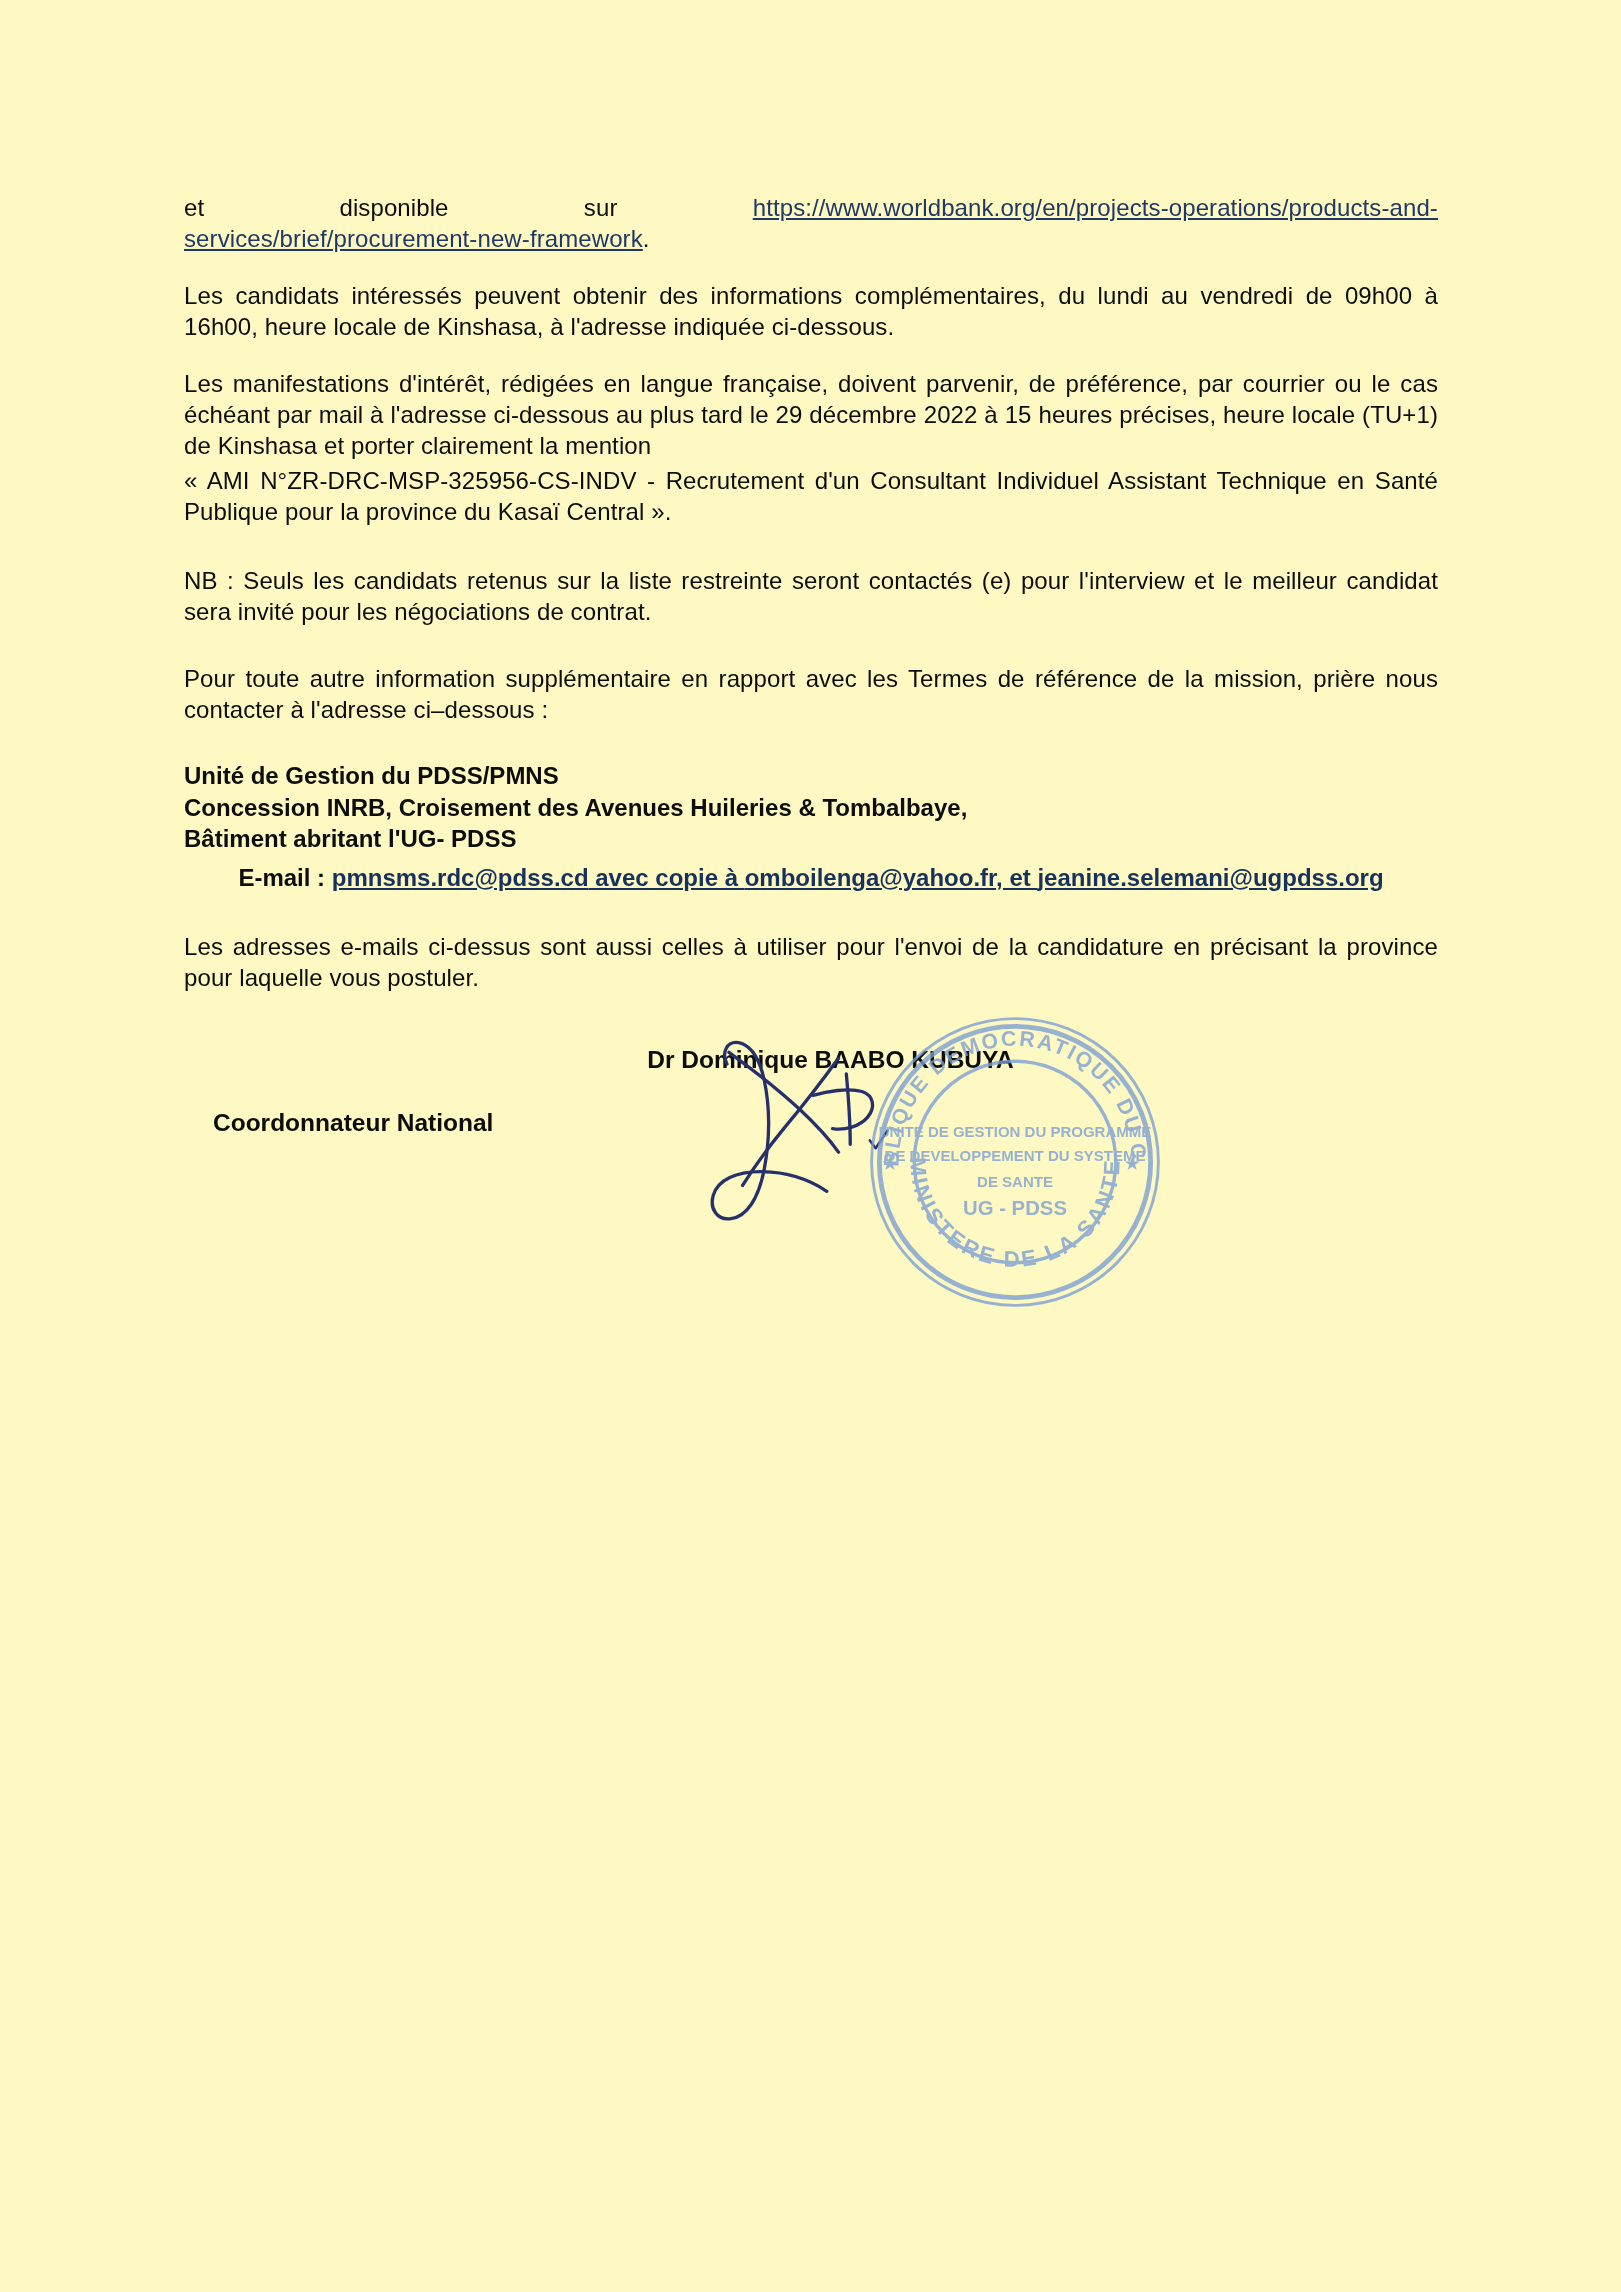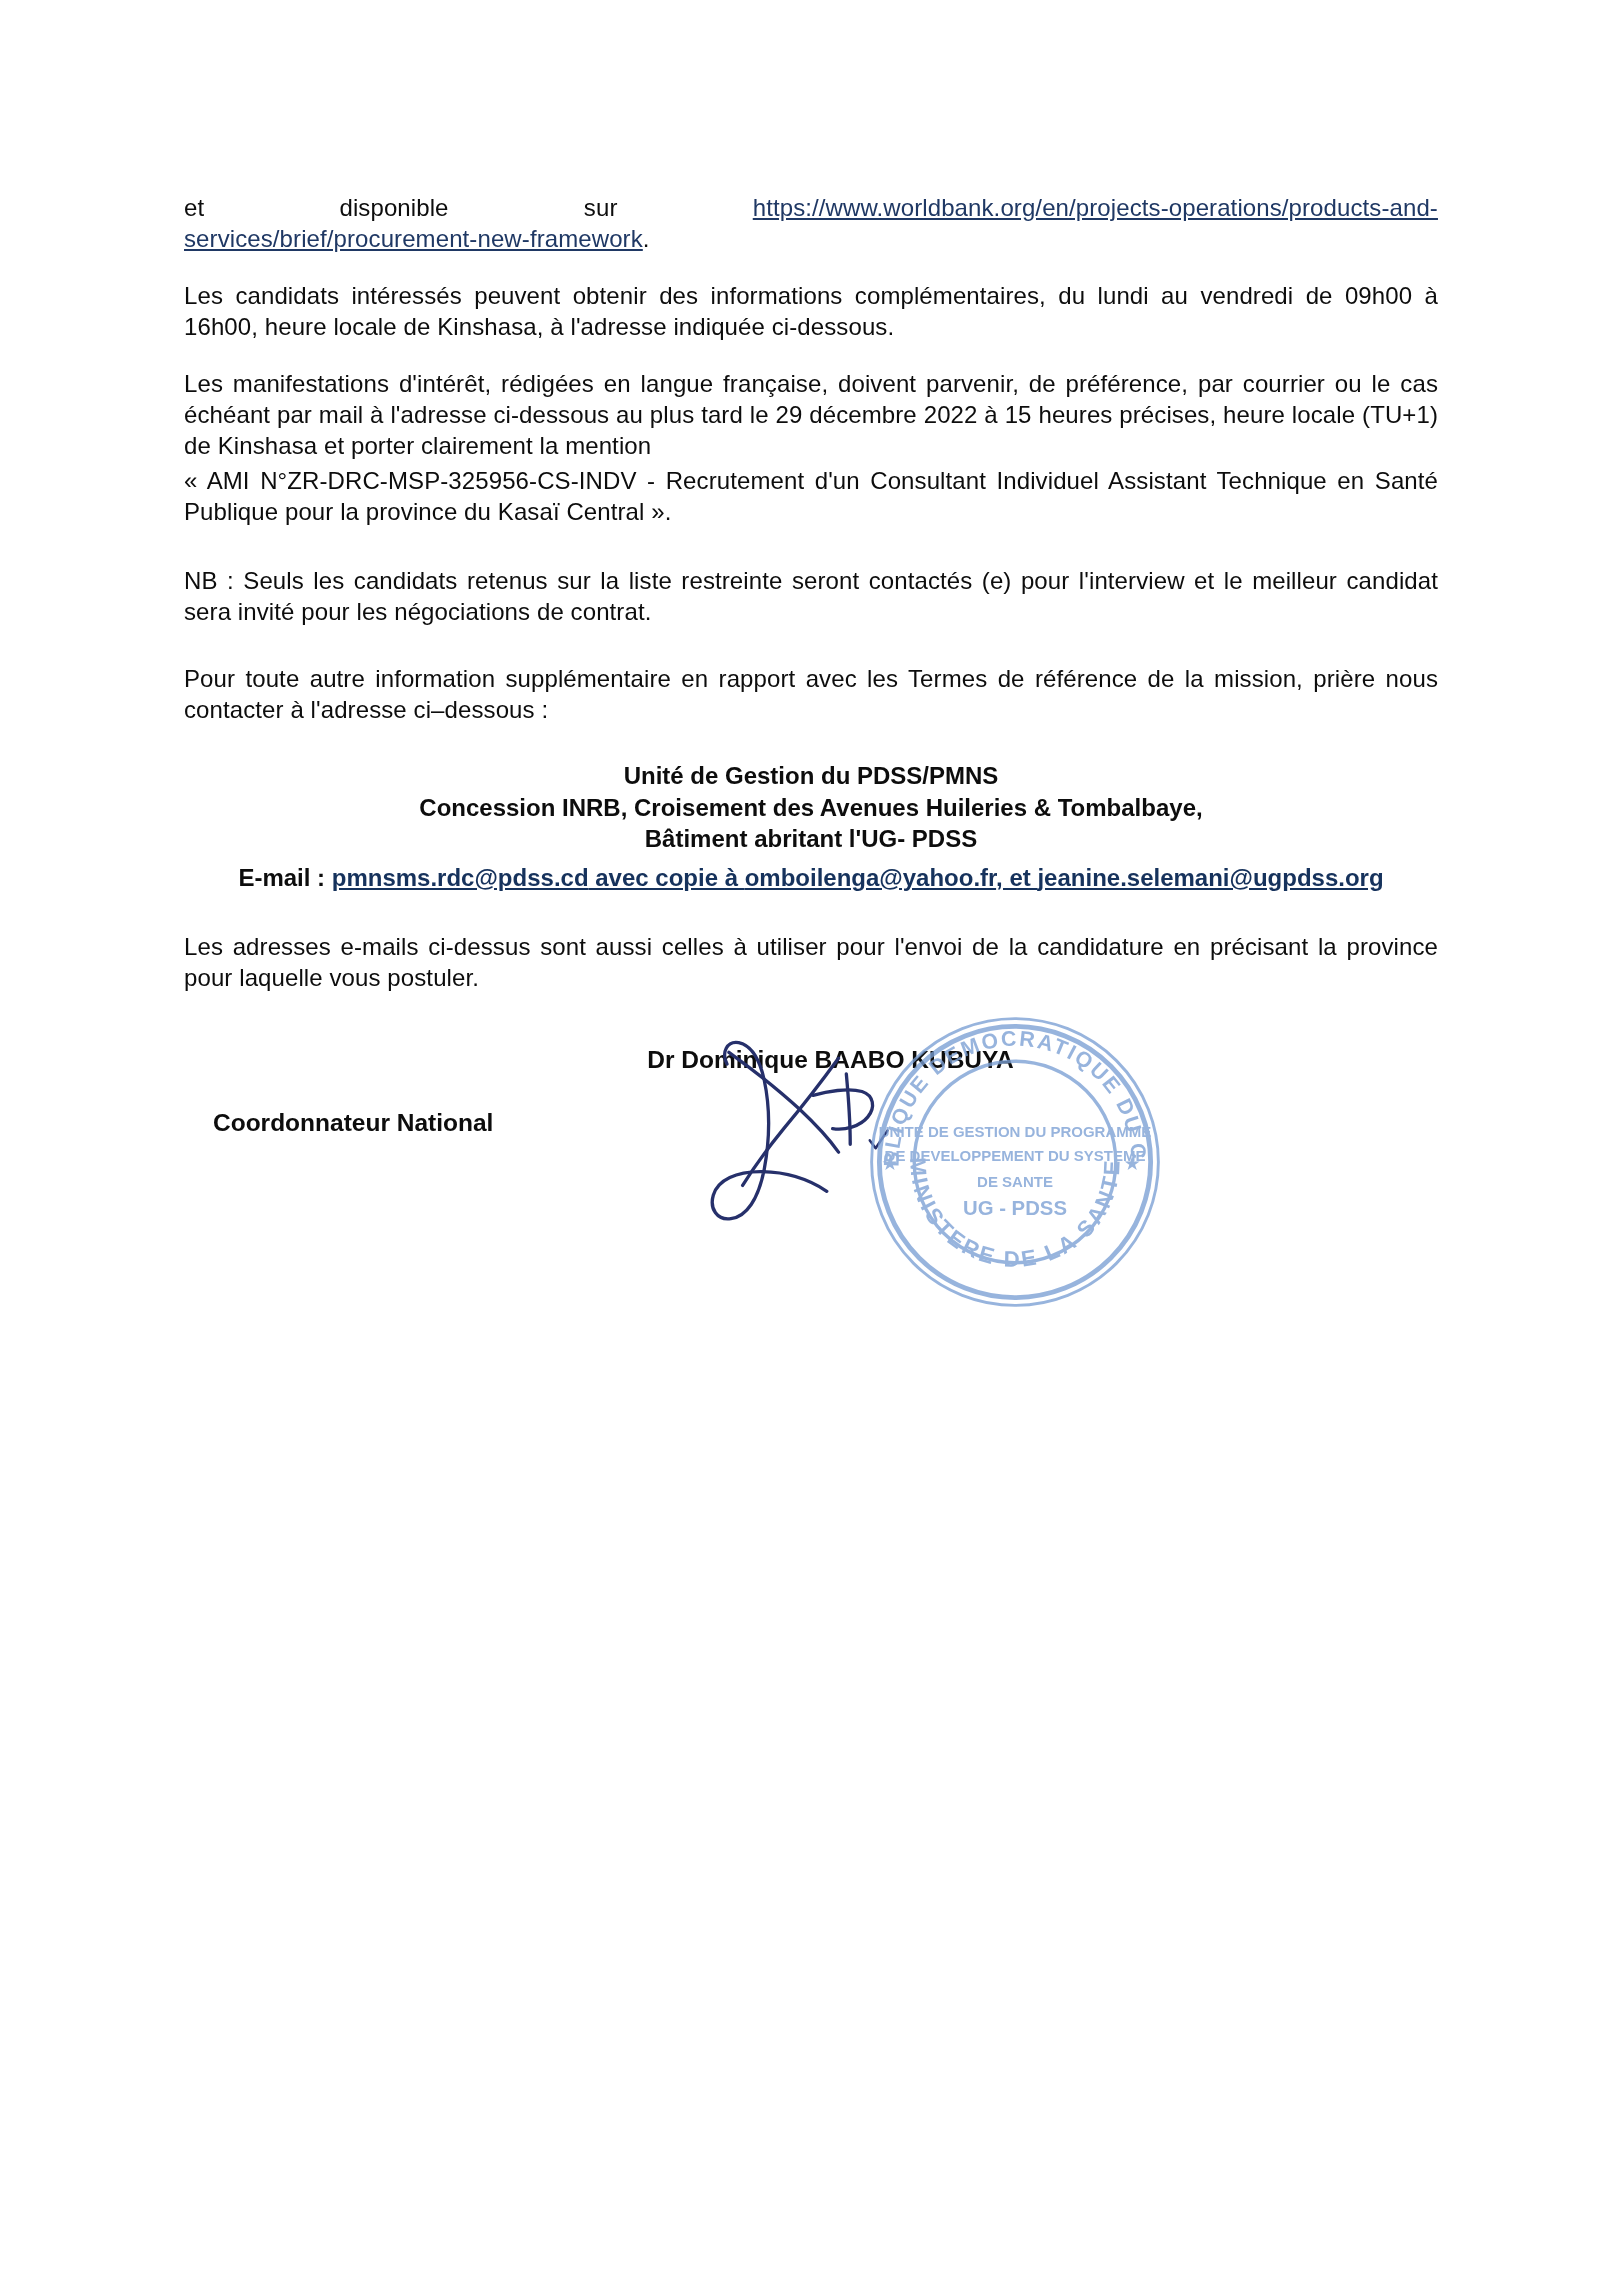--- a/index.html
+++ b/index.html
@@ -6,21 +6,21 @@
   html, body {
     margin: 0;
     padding: 0;
     background: #b4b4b4;
   }
   .page {
     position: relative;
     width: 1621px;
     height: 2293px;
     margin: 0 auto;
-    background: #ffffff;
+    background: #fef9c3;
     overflow: hidden;
     font-family: "Liberation Sans", sans-serif;
     color: #0d0d0d;
   }
   .content {
     position: absolute;
     left: 184px;
     top: 192px;
     width: 1254px;
   }
@@ -43,21 +43,21 @@
     color: #16325c;
     text-decoration: underline;
     text-underline-offset: 2px;
   }
   .first-line-spread {
     text-align: justify;
     text-align-last: justify;
   }
   .addr-block {
     margin: 35px 0 0 0;
-    text-align: center;
+    text-align: left;
     font-weight: bold;
     font-size: 24px;
     line-height: 1.32;
   }
   .addr-block div { margin: 0; }
   .email-line {
     margin-top: 9px;
     font-weight: bold;
     font-size: 24px;
     text-align: center;

